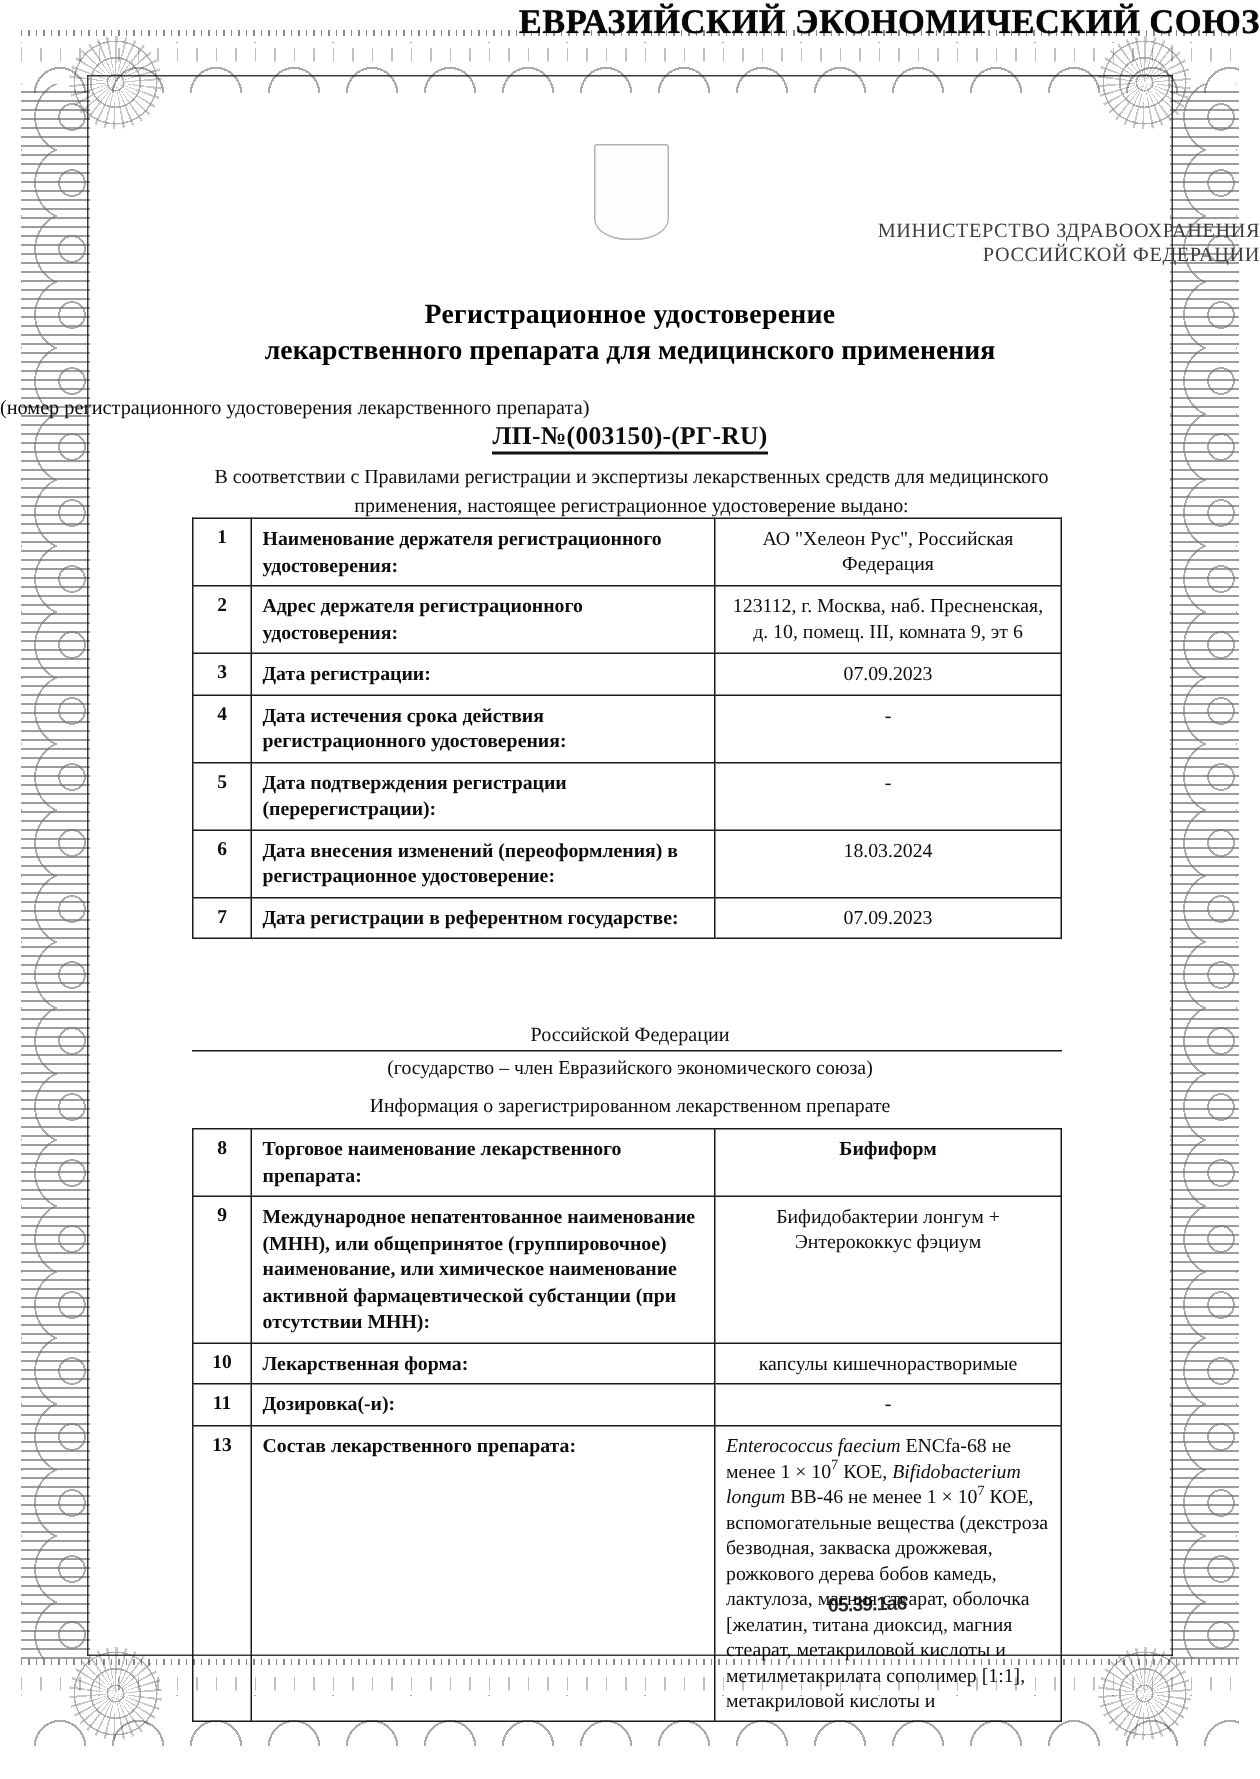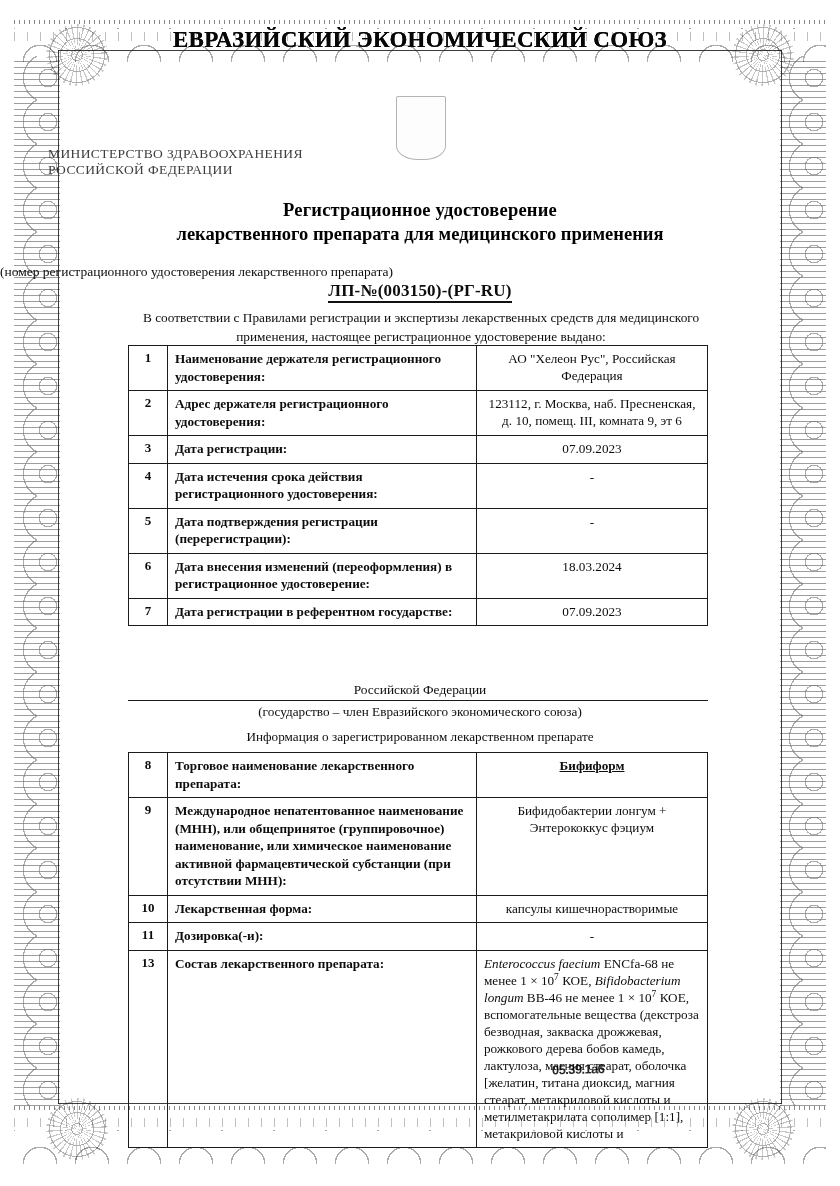--- a/index.html
+++ b/index.html
@@ -100,22 +100,22 @@
   .content {
     position: absolute;
     left: 0; top: 0;
     width: 840px;
     height: 1186px;
   }
 
   .eaeu-title {
     position: absolute;
     left: 0; right: 0;
-    top: 27px;
-    text-align: center;
+    top: 2px;
+    text-align: right;
     font-family: "Liberation Serif", "DejaVu Serif", serif;
     font-weight: 700;
     font-size: 23px;
     letter-spacing: .3px;
     color: #070707;
     text-shadow: 0 0 .6px #000;
   }
 
   .emblem {
     position: absolute;
@@ -125,21 +125,21 @@
     height: 62px;
     border: 1px solid rgba(60,60,60,.38);
     border-radius: 2px 2px 22px 22px / 2px 2px 14px 14px;
     background: rgba(250,250,250,.4);
   }
 
   .ministry {
     position: absolute;
     left: 0; right: 0;
     top: 146px;
-    text-align: left;
+    text-align: right;
     font-size: 13.5px;
     line-height: 16px;
     letter-spacing: .4px;
     color: #3e3e3e;
     font-weight: 400;
     padding-left: 48px;
   }
 
   .cert-title {
     position: absolute;
@@ -211,21 +211,21 @@
   td.lbl {
     width: 294px;
     font-weight: 700;
     line-height: 17.5px;
   }
   td.val {
     text-align: center;
     font-weight: 400;
     line-height: 17px;
   }
-  td.val.bold { font-weight: 700; text-decoration: underline; }
+  td.val.bold { font-weight: 700; }
   td.val.left-al { text-align: left; }
 
   #table-one { left: 128px; top: 345px; width: 580px; }
   #table-two { left: 128px; top: 752px; width: 580px; }
 
   .confirm {
     position: absolute;
     left: 128px;
     width: 596px;
     top: 637px;

